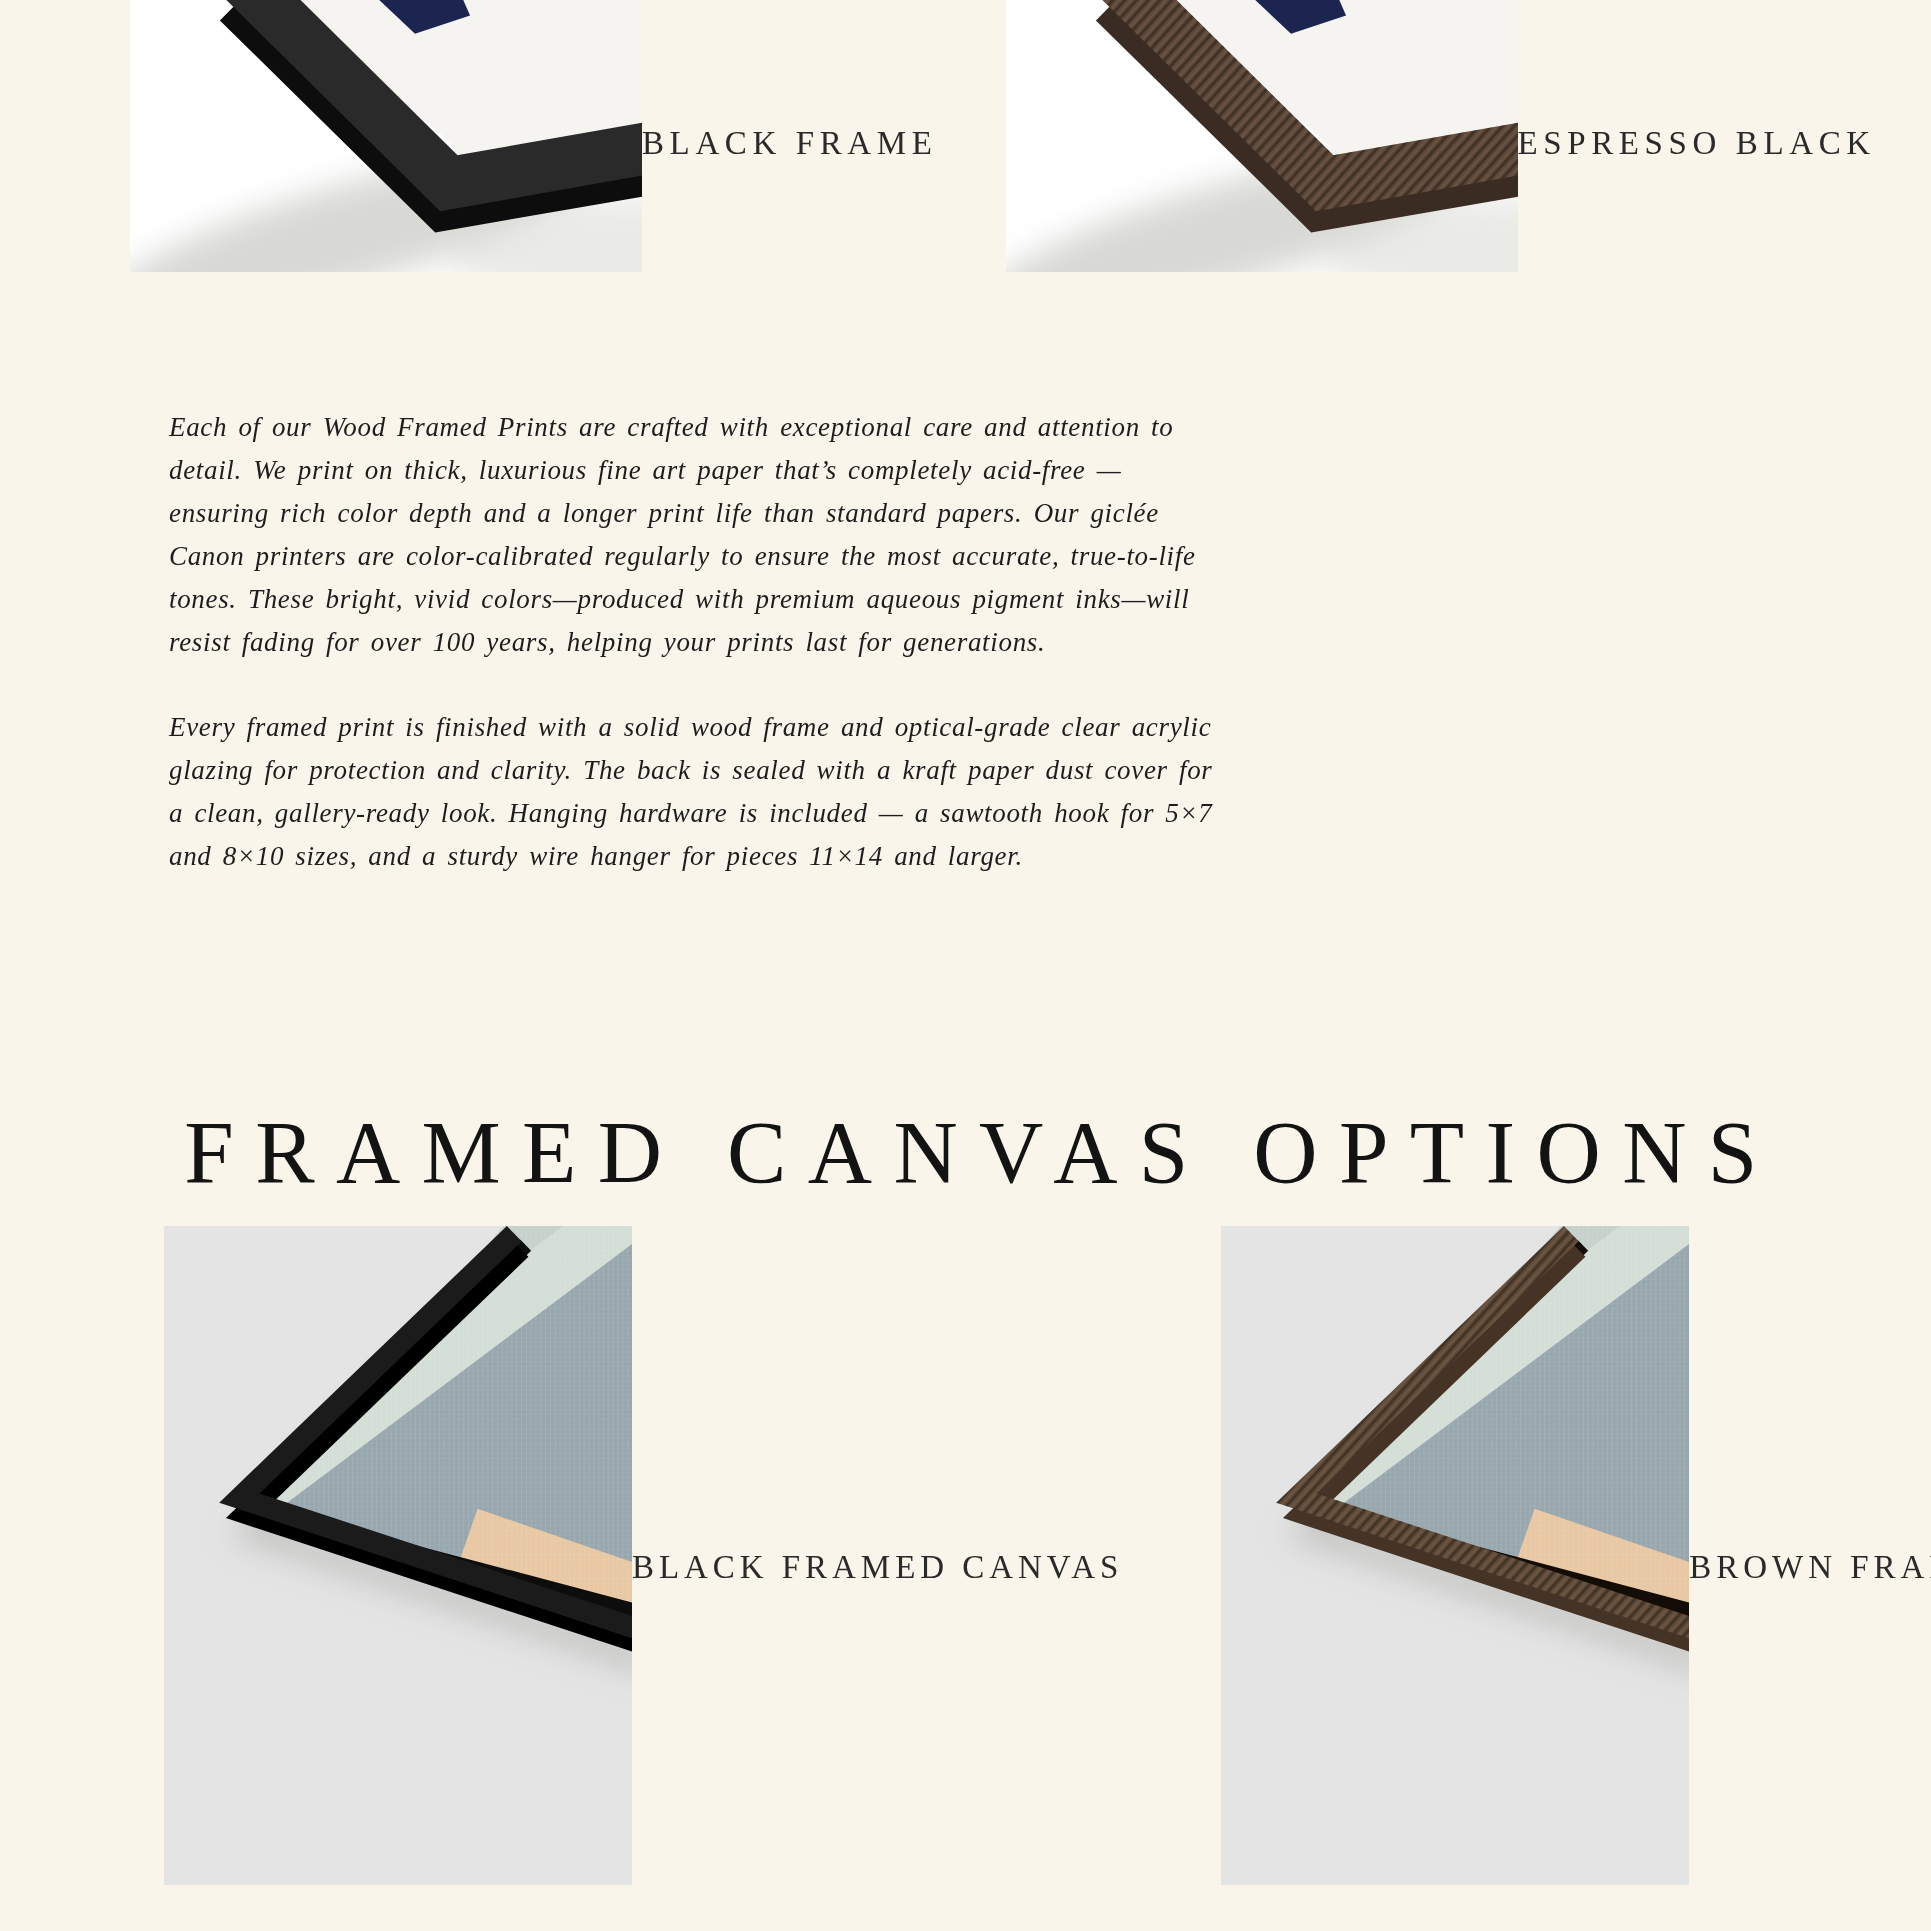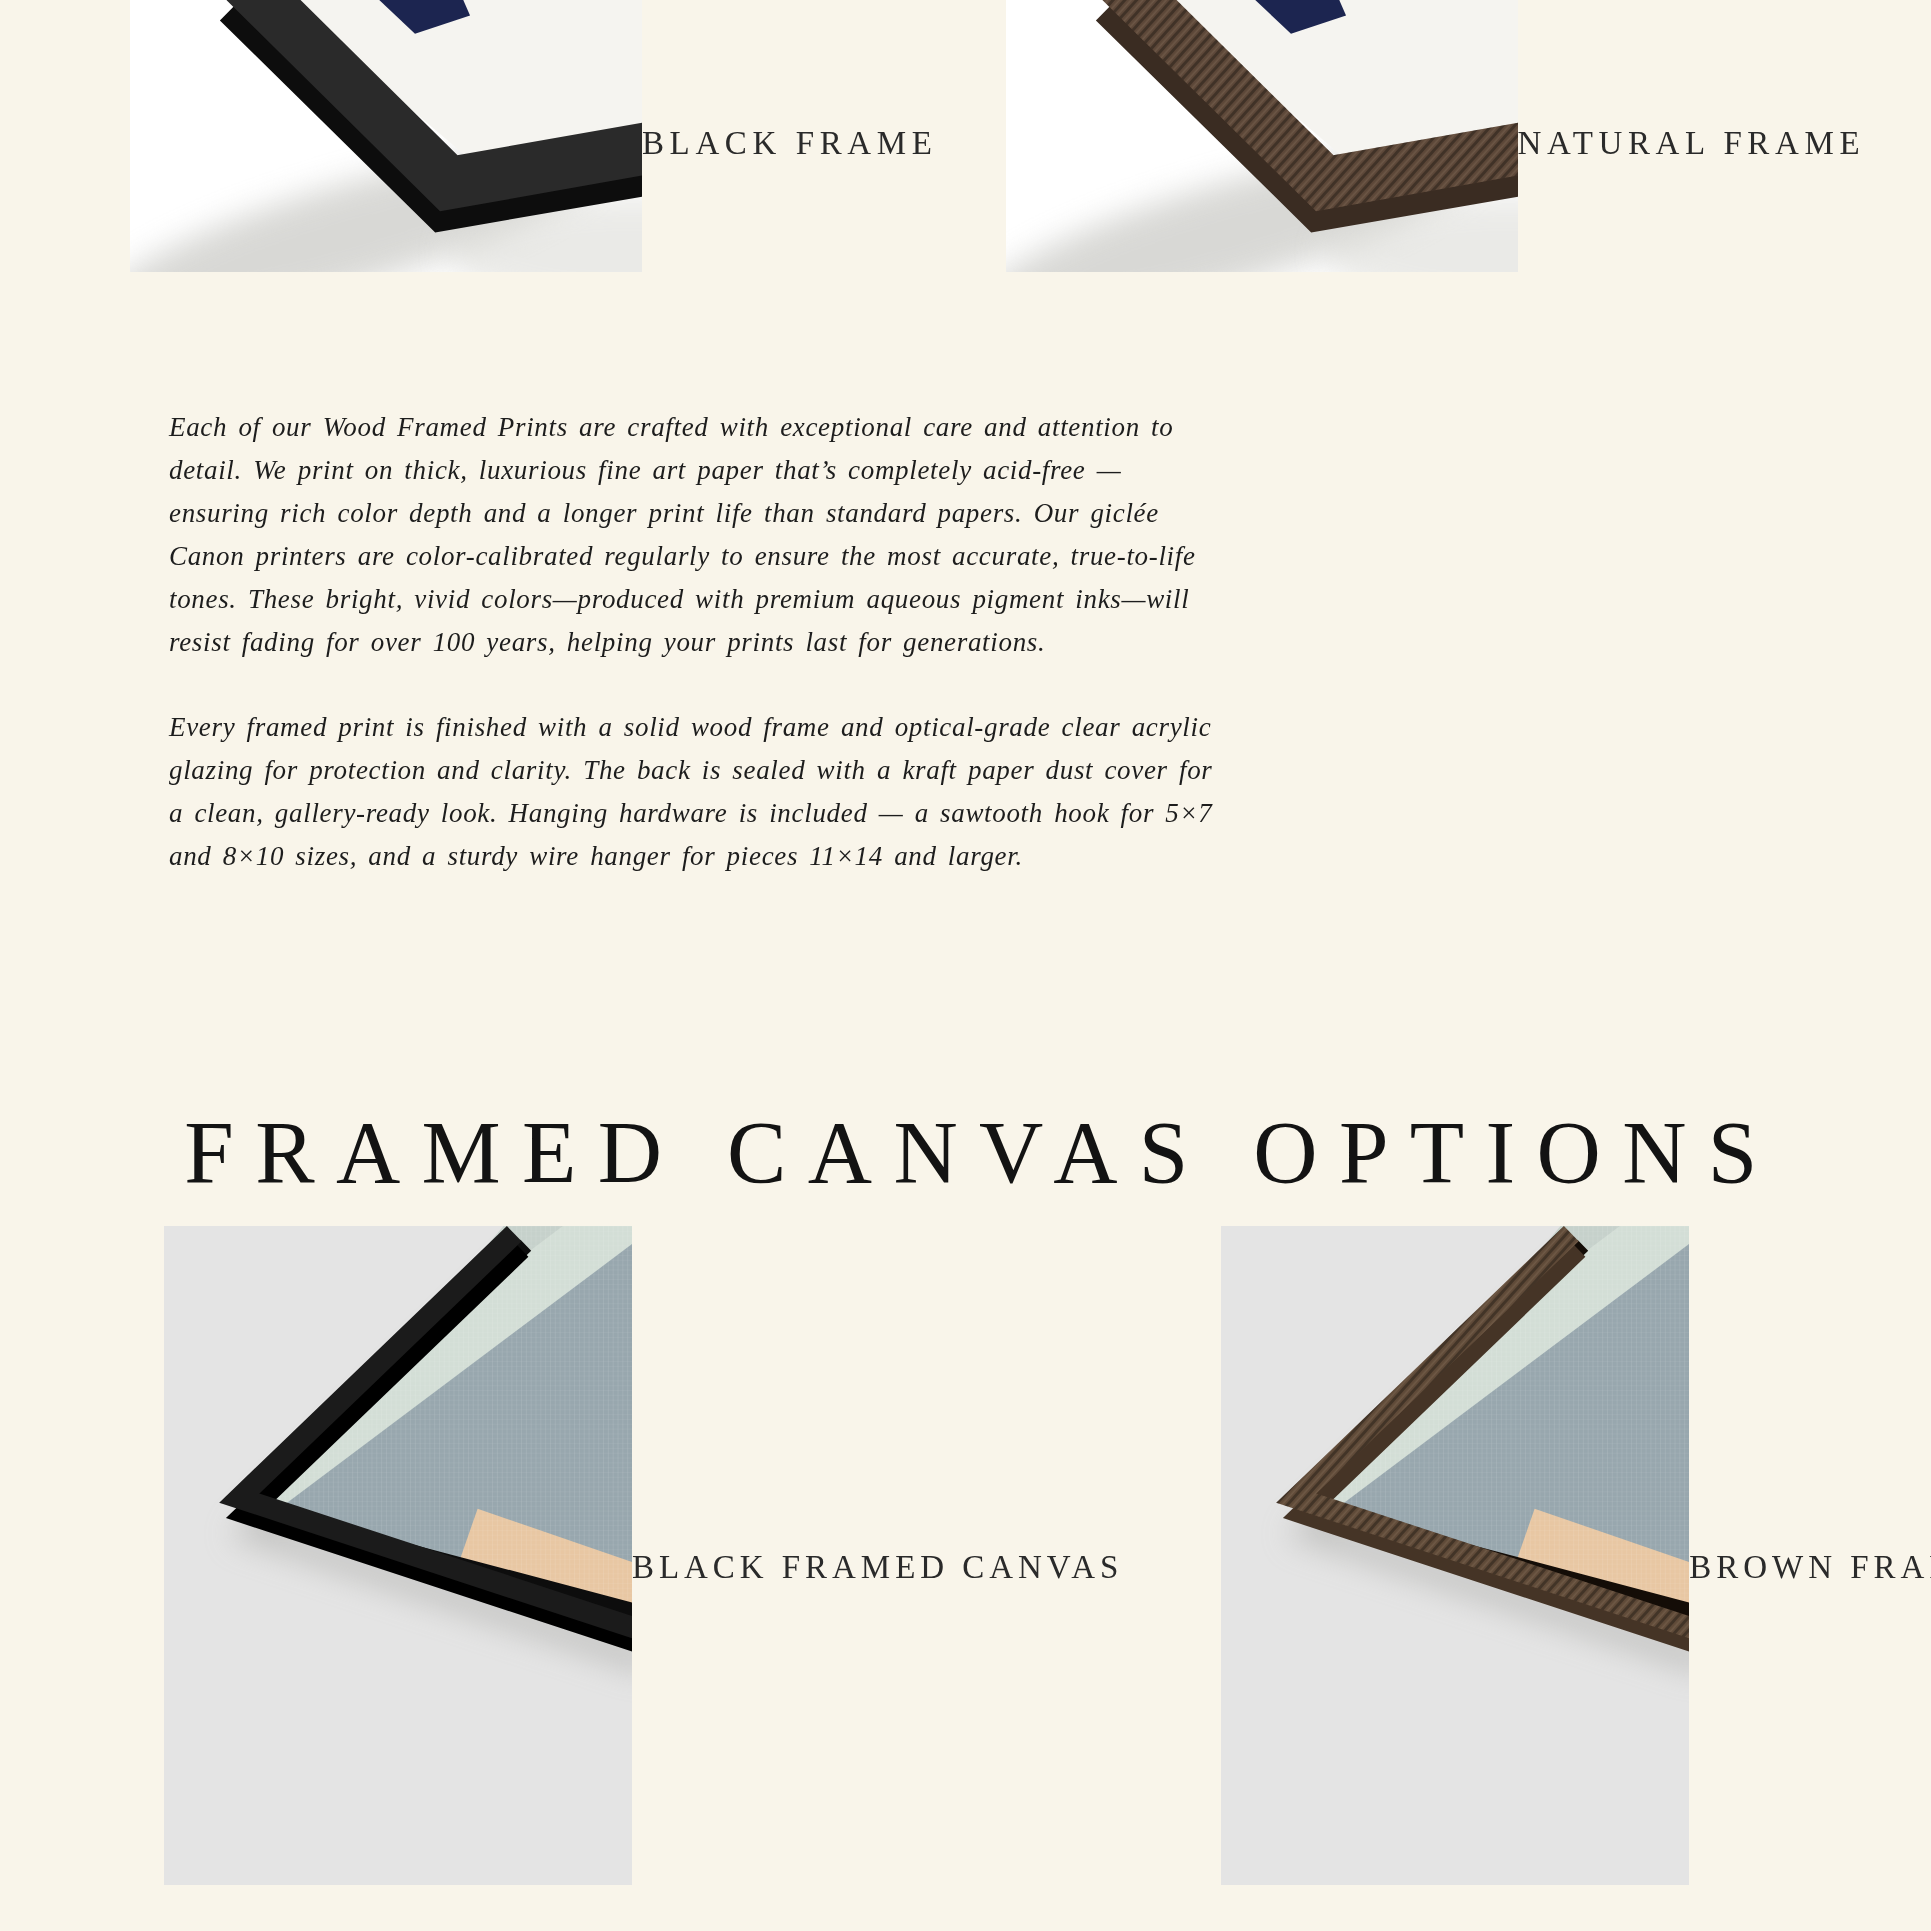--- a/index.html
+++ b/index.html
@@ -90,21 +90,21 @@
           <rect width="530" height="282" fill="#ffffff"></rect>
           <ellipse cx="230" cy="242" rx="265" ry="52" transform="rotate(-16 230 242)" fill="#b9b9b4" opacity="0.55" filter="url(#softBlur)"></ellipse>
           <ellipse cx="520" cy="262" rx="190" ry="58" fill="#d6d6d0" opacity="0.5" filter="url(#softBlur)"></ellipse>
           <polygon points="146,-10 360,172 545,130 545,-10" fill="#f5f4f0"></polygon>
           <polygon points="258,0 295,35 352,16 345,0" fill="#1c2550"></polygon>
           <path fill="none" stroke-width="54" d="M112,2 L325,212 L545,174" stroke="#3a2c22"></path>
           <path fill="none" stroke-width="54" d="M119,-19 L330,190 L545,152" stroke="#5c4738"></path>
           <path fill="none" stroke-width="54" d="M119,-19 L330,190 L545,152" stroke="url(#grainDark)"></path>
         </svg>
       </div>
-      <figcaption class="cap">NATURAL FRAME</figcaption>
+      <figcaption class="cap">ESPRESSO BLACK</figcaption>
     </figure>
   </div>
 
   <div class="text-block">
     <p class="para">Each of our Wood Framed Prints are crafted with exceptional care and attention to
 detail. We print on thick, luxurious fine art paper that’s completely acid-free —
 ensuring rich color depth and a longer print life than standard papers. Our giclée
 Canon printers are color-calibrated regularly to ensure the most accurate, true-to-life
 tones. These bright, vivid colors—produced with premium aqueous pigment inks—will
 resist fading for over 100 years, helping your prints last for generations.</p>

